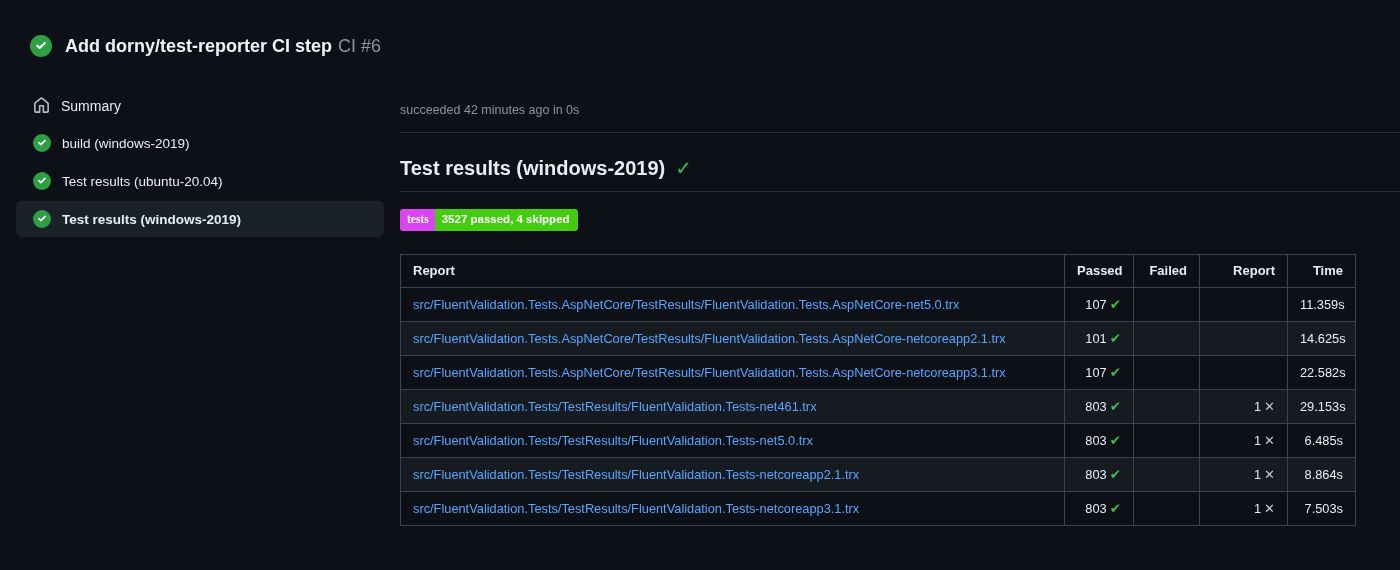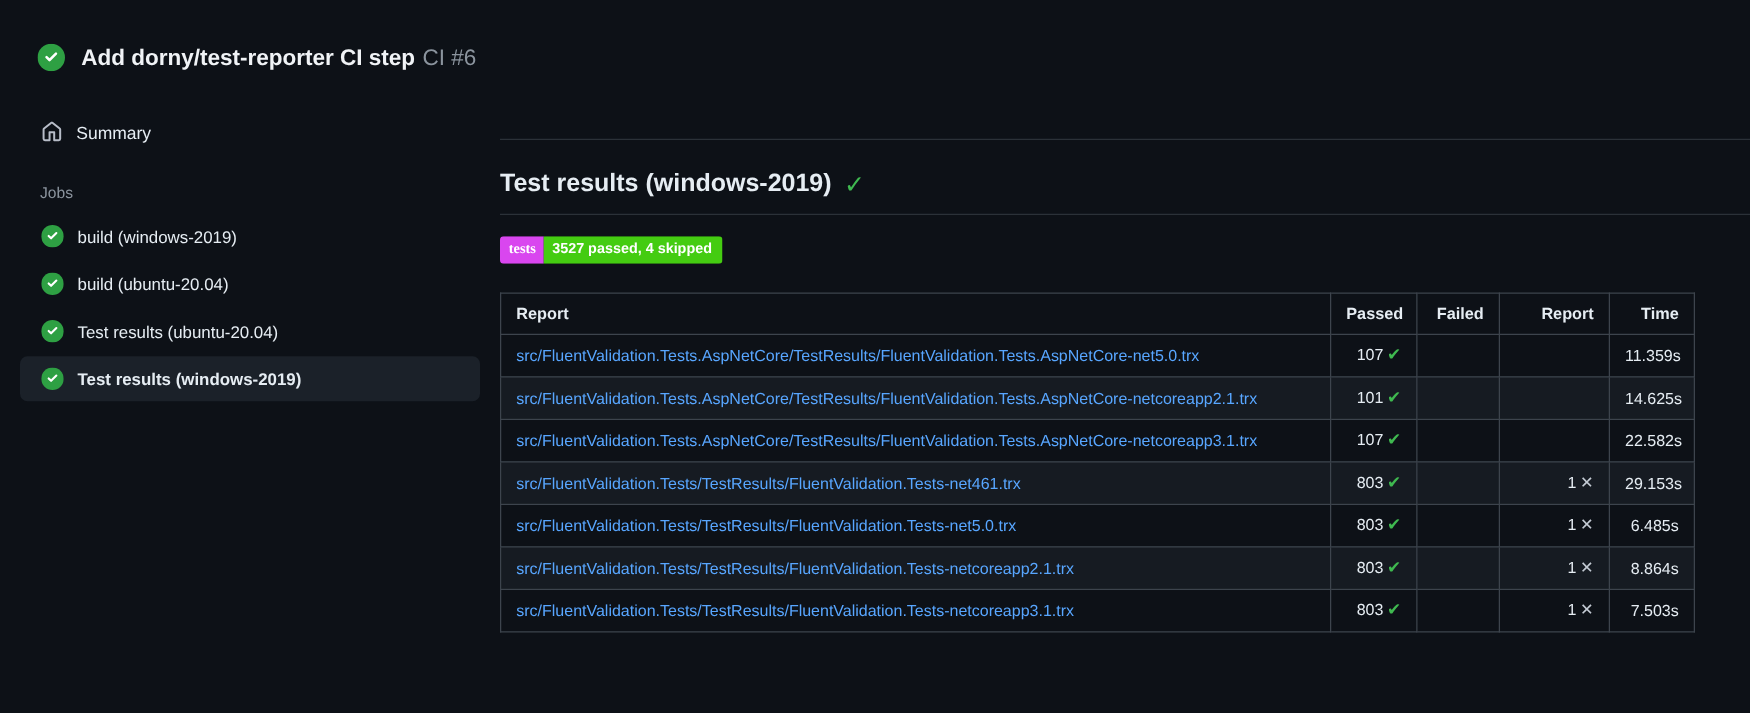--- a/index.html
+++ b/index.html
@@ -91,50 +91,44 @@
 
   <div class="body-row">
 
     <aside class="sidebar">
       <div class="summary-item">
         <svg class="home-ic" viewBox="0 0 16 16">
           <path fill="#b7bdc8" d="M6.906.664a1.749 1.749 0 0 1 2.187 0l5.25 4.2c.415.332.657.835.657 1.367v7.019A1.75 1.75 0 0 1 13.25 15h-3.5a.75.75 0 0 1-.75-.75V9H7v5.25a.75.75 0 0 1-.75.75h-3.5A1.75 1.75 0 0 1 1 13.25V6.23c0-.531.242-1.034.657-1.366l5.25-4.2Zm1.25 1.171a.25.25 0 0 0-.312 0l-5.25 4.2a.25.25 0 0 0-.094.196v7.019c0 .138.112.25.25.25H5.5V8.25c0-.414.336-.75.75-.75h3.5c.414 0 .75.336.75.75v5.25h2.75a.25.25 0 0 0 .25-.25V6.23a.25.25 0 0 0-.094-.195l-5.25-4.2Z"></path>
         </svg>
         <span>Summary</span>
       </div>
-      <div class="jobs-label">Jobs</div>
       <ul class="job-list">
           <li class="job-item">
             <svg class="check-ic" viewBox="0 0 16 16">
               <use href="#check-circle"></use>
             </svg>
             <span>build (windows-2019)</span>
-          </li>
-          <li class="job-item">
-            <svg class="check-ic" viewBox="0 0 16 16">
-              <use href="#check-circle"></use>
-            </svg>
-            <span>build (ubuntu-20.04)</span>
           </li>
           <li class="job-item">
             <svg class="check-ic" viewBox="0 0 16 16">
               <use href="#check-circle"></use>
             </svg>
             <span>Test results (ubuntu-20.04)</span>
           </li>
           <li class="job-item selected">
             <svg class="check-ic" viewBox="0 0 16 16">
               <use href="#check-circle"></use>
             </svg>
             <span>Test results (windows-2019)</span>
           </li>
         </ul>
     </aside>
 
     <main class="main">
+      <div class="job-status">succeeded 42 minutes ago in 0s</div>
       <hr class="divider">
 
       <h2 class="section-heading">
         <span>Test results (windows-2019)</span>
         <span class="section-check">✓</span>
       </h2>
       <hr class="divider2">
 
       <div class="badge">
         <span class="badge-label">tests</span>

